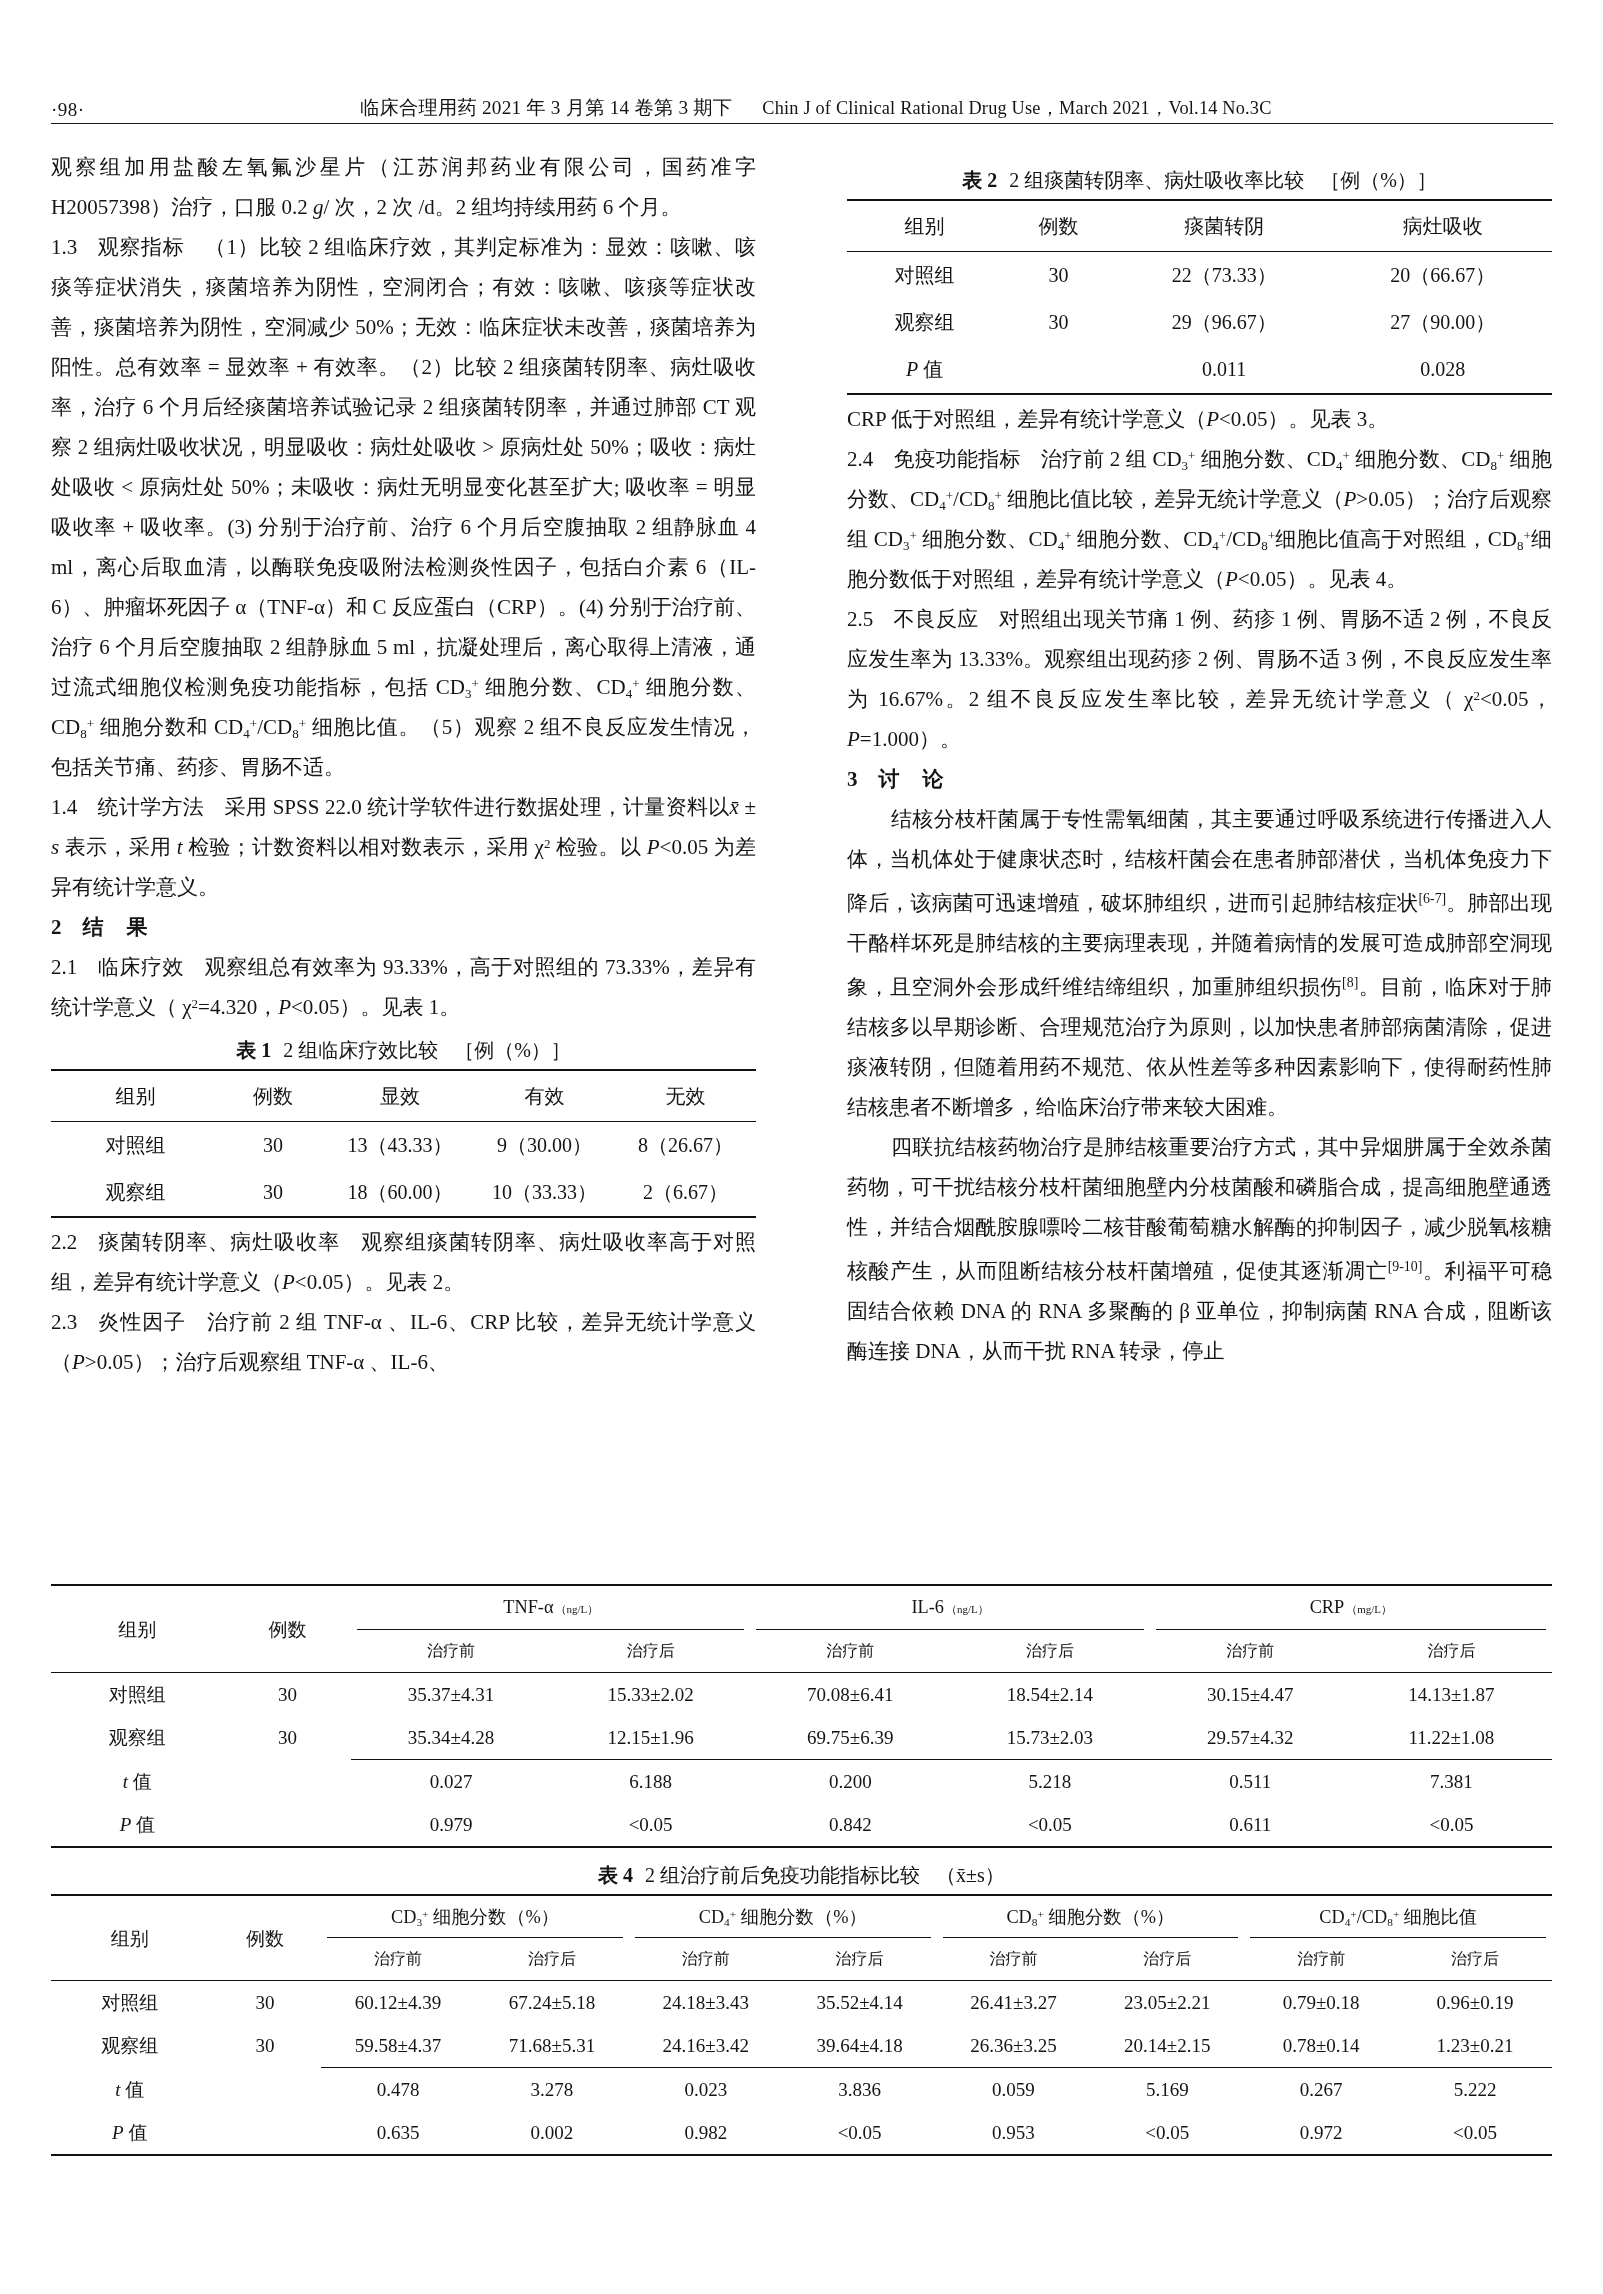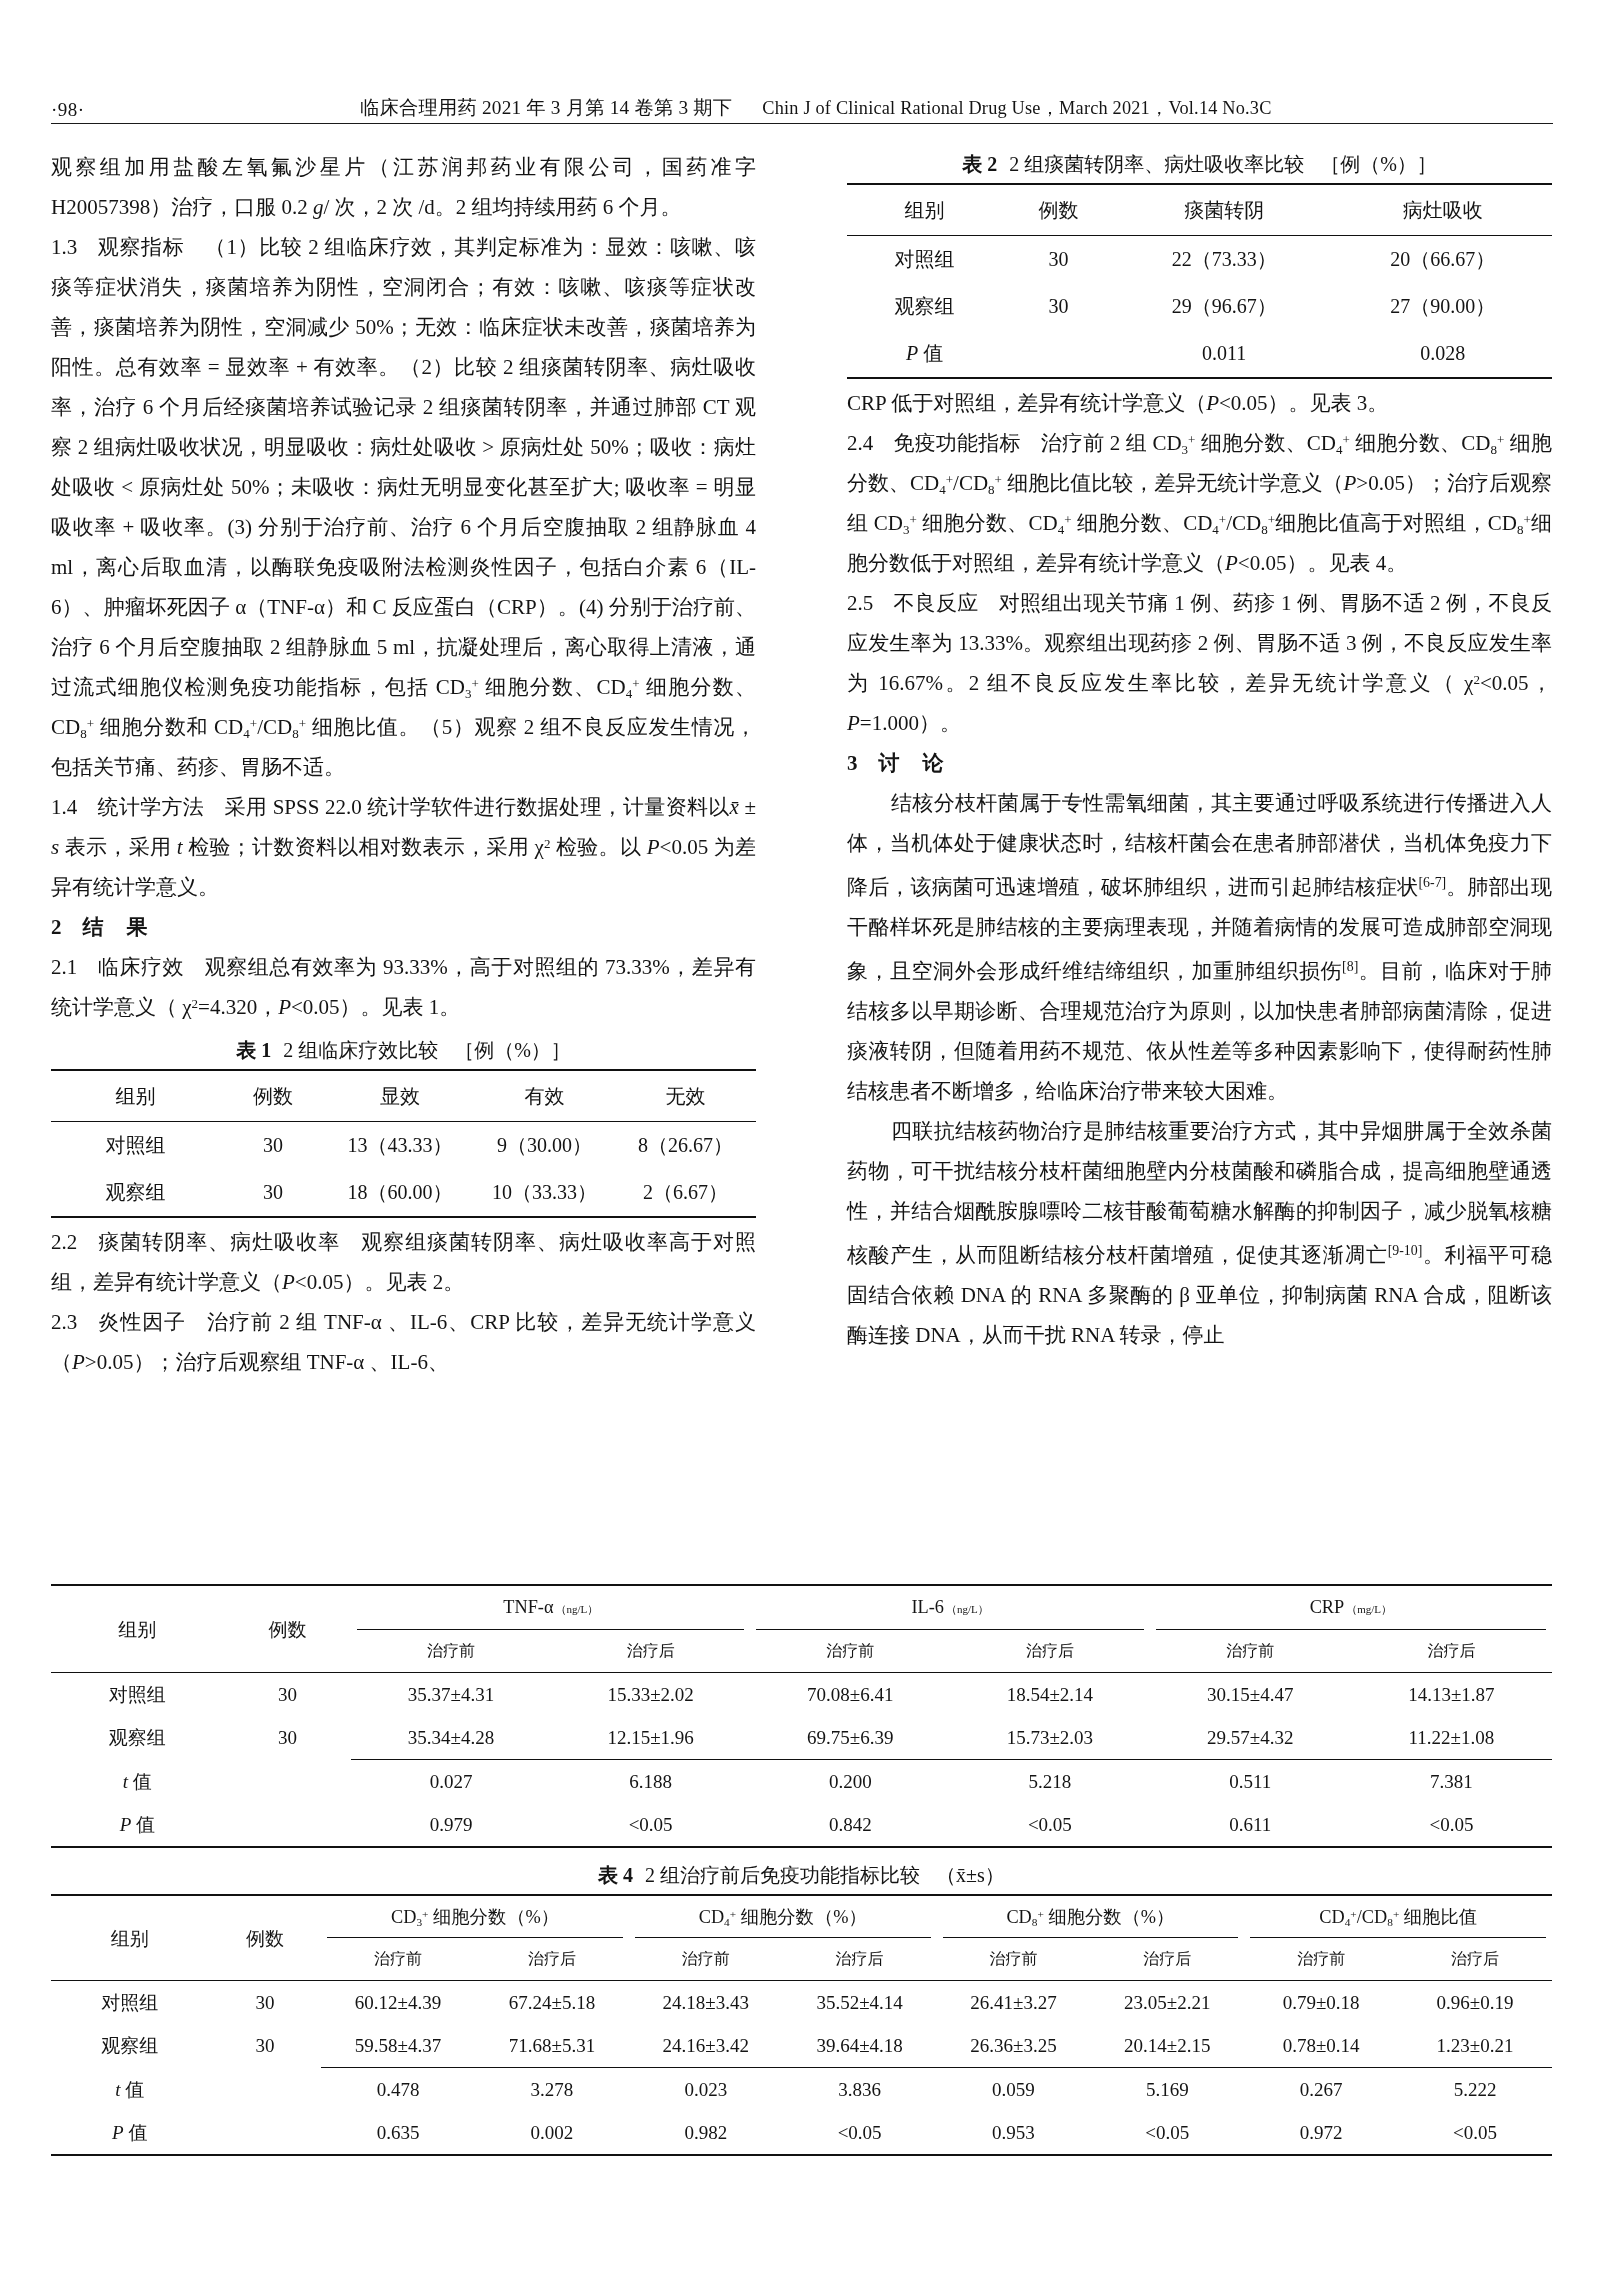--- a/index.html
+++ b/index.html
@@ -158,21 +158,21 @@
         </table>
       </div>
 
       <p class="tx"><span>2.2</span><span class="gap"></span><span>痰菌转阴率、病灶吸收率</span><span class="gap"></span>观察组痰菌转阴率、病灶吸收率高于对照组，差异有统计学意义（<span class="it">P</span>&lt;0.05）。见表 2。</p>
 
       <p class="tx"><span>2.3</span><span class="gap"></span><span>炎性因子</span><span class="gap"></span>治疗前 2 组 TNF-α 、IL-6、CRP 比较，差异无统计学意义（<span class="it">P</span>&gt;0.05）；治疗后观察组 TNF-α 、IL-6、</p>
     </div>
 
     <div class="col right">
 
-      <div class="tbl-wrap" style="margin-top:0">
+      <div class="tbl-wrap" style="margin-top:16px">
         <div class="tbl-cap">
           <b>表 2</b><span class="capgap"></span><span>2 组痰菌转阴率、病灶吸收率比较</span><span class="unit">［例（%）］</span>
         </div>
         <table class="t tsmall">
           <thead>
             <tr class="rule-top">
               <th class="hd" style="width:22%">组别</th>
               <th class="hd" style="width:16%">例数</th>
               <th class="hd" style="width:31%">痰菌转阴</th>
               <th class="hd" style="width:31%">病灶吸收</th>

